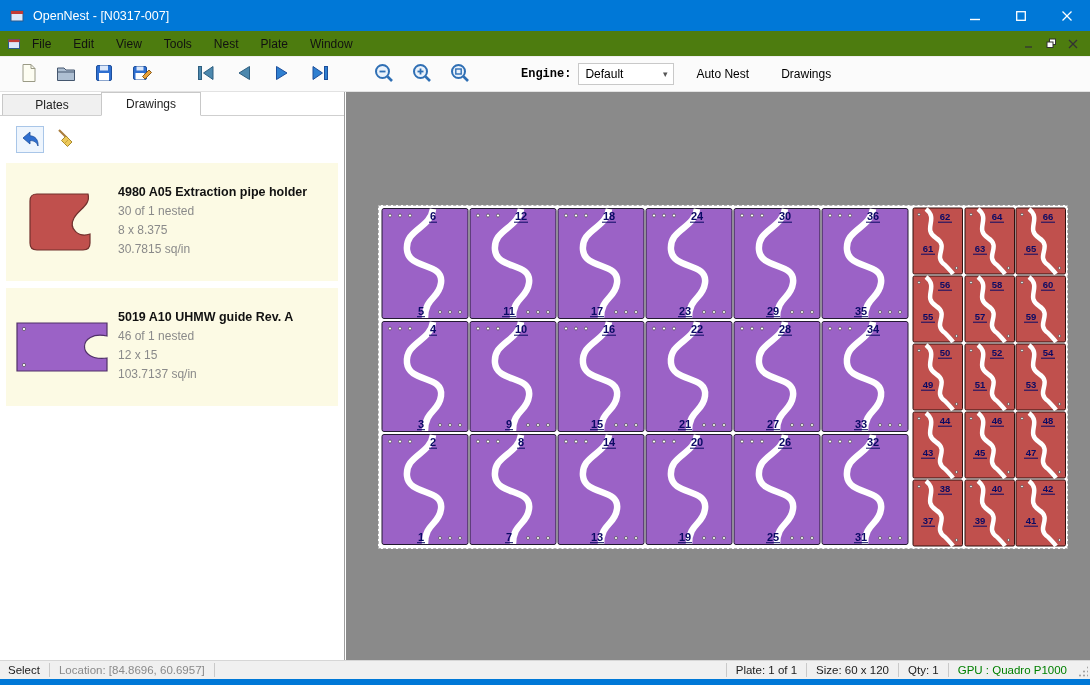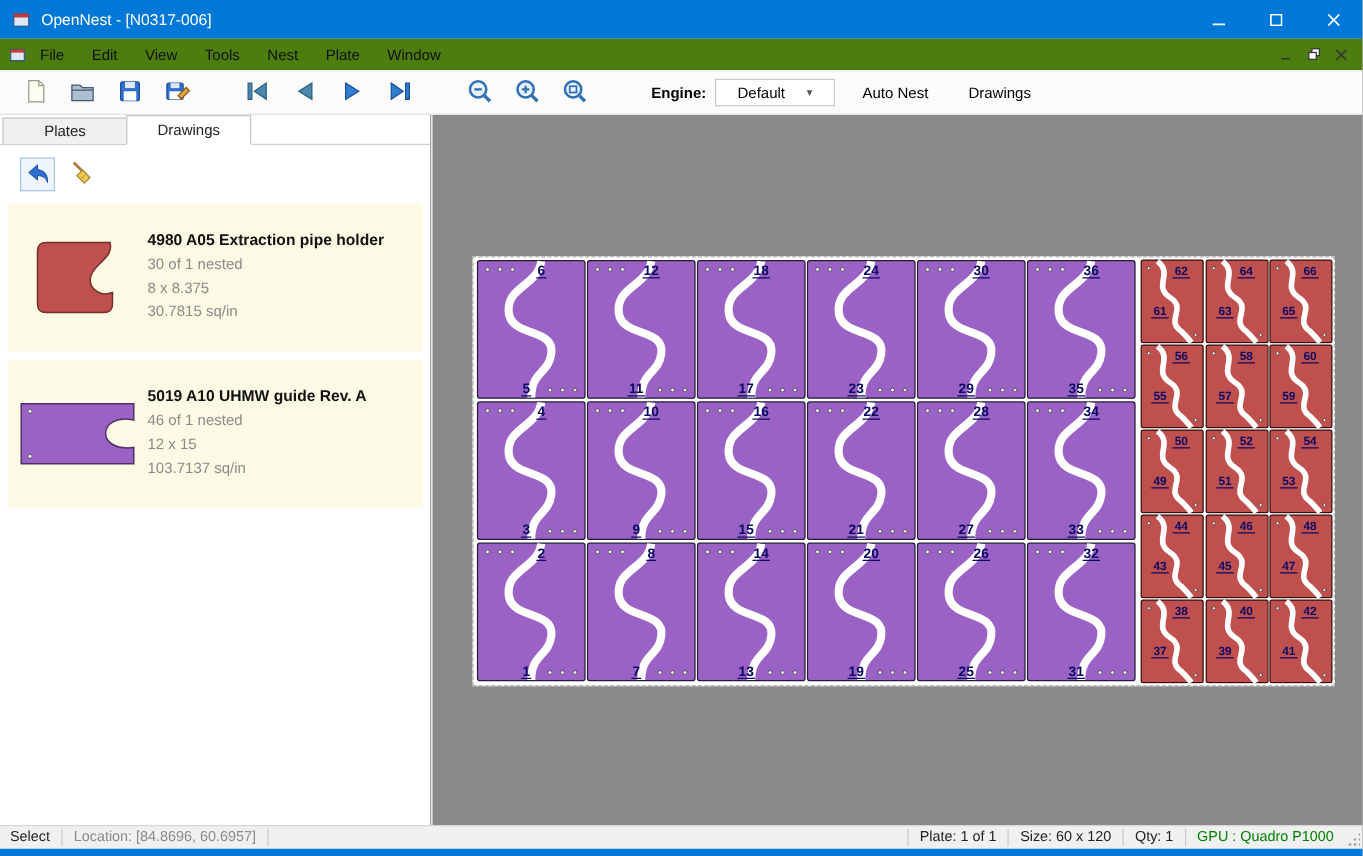--- a/index.html
+++ b/index.html
@@ -19,22 +19,22 @@
   .menu-item { padding:4px 11px; cursor:default; }
   .mdi-controls { margin-left:auto; display:flex; align-items:center; margin-right:6px; }
   .mdi-btn { width:22px; height:20px; display:flex; align-items:center; justify-content:center; }
 
   
   .toolbar { position:absolute; top:57px; left:0; right:0; height:35px; background:#fbfbfb; border-bottom:1px solid #e2e2e2; display:flex; align-items:center; font-size:12px; }
   .tbtn { background:transparent; border:1px solid transparent; width:32px; height:30px; display:flex; align-items:center; justify-content:center; margin:0 3px; cursor:default; }
   .tbtn:first-child { margin-left:12px; }
   .tgap { width:26px; }
   .tgap.big { width:42px; }
-  .engine-label { font-weight:bold; margin-right:7px; }
-  .combo { width:96px; height:22px; background:#fff; border:1px solid #c9c9c9; display:flex; align-items:center; padding:0 17px; }
+  .engine-label { font-weight:bold; margin-right:7px;font-family:Liberation Mono, monospace; }
+  .combo { width:96px; height:22px; background:#fff; border:1px solid #c9c9c9; display:flex; align-items:center; padding:0 6px; }
   .combo .chev { margin-left:auto; font-size:9px; color:#555; }
   .flatbtn { background:transparent; border:1px solid transparent; font-size:12px; padding:5px 9px; margin-left:12px; font-family:inherit; cursor:default; }
 
   
   .main { position:absolute; top:92px; left:0; right:0; height:568px; }
   .sidepanel { position:absolute; left:0; top:0; bottom:0; width:345px; background:#fff; border-right:1px solid #9f9f9f; }
   .canvas { position:absolute; left:346px; right:0; top:0; bottom:0; background:#8a8a8a; }
 
   
   .tabstrip { display:flex; align-items:flex-end; height:24px; border-bottom:1px solid #cfcfcf; background:#fff; padding-left:2px; }
@@ -75,21 +75,21 @@
 
 <div class="window">
 
   <div class="titlebar">
     <span class="app-icon">
       <svg width="16" height="16" viewBox="0 0 16 16">
         <rect x="2" y="3" width="12" height="10" fill="#dce8fa" stroke="#2b5b8f"></rect>
         <rect x="2" y="3" width="12" height="3" fill="#c23b36"></rect>
       </svg>
     </span>
-    <span class="title-text">OpenNest - [N0317-006]</span>
+    <span class="title-text">OpenNest - [N0317-007]</span>
     <div class="tb-buttons">
       <div class="tb-btn">
         <svg width="10" height="10">
             <line x1="0" y1="8.5" x2="10" y2="8.5" stroke="#fff" stroke-width="1.4"></line>
           </svg>
       </div>
       <div class="tb-btn">
         <svg width="10" height="10">
             <rect x="0.7" y="0.7" width="8.6" height="8.6" fill="none" stroke="#fff" stroke-width="1.3"></rect>
           </svg>

